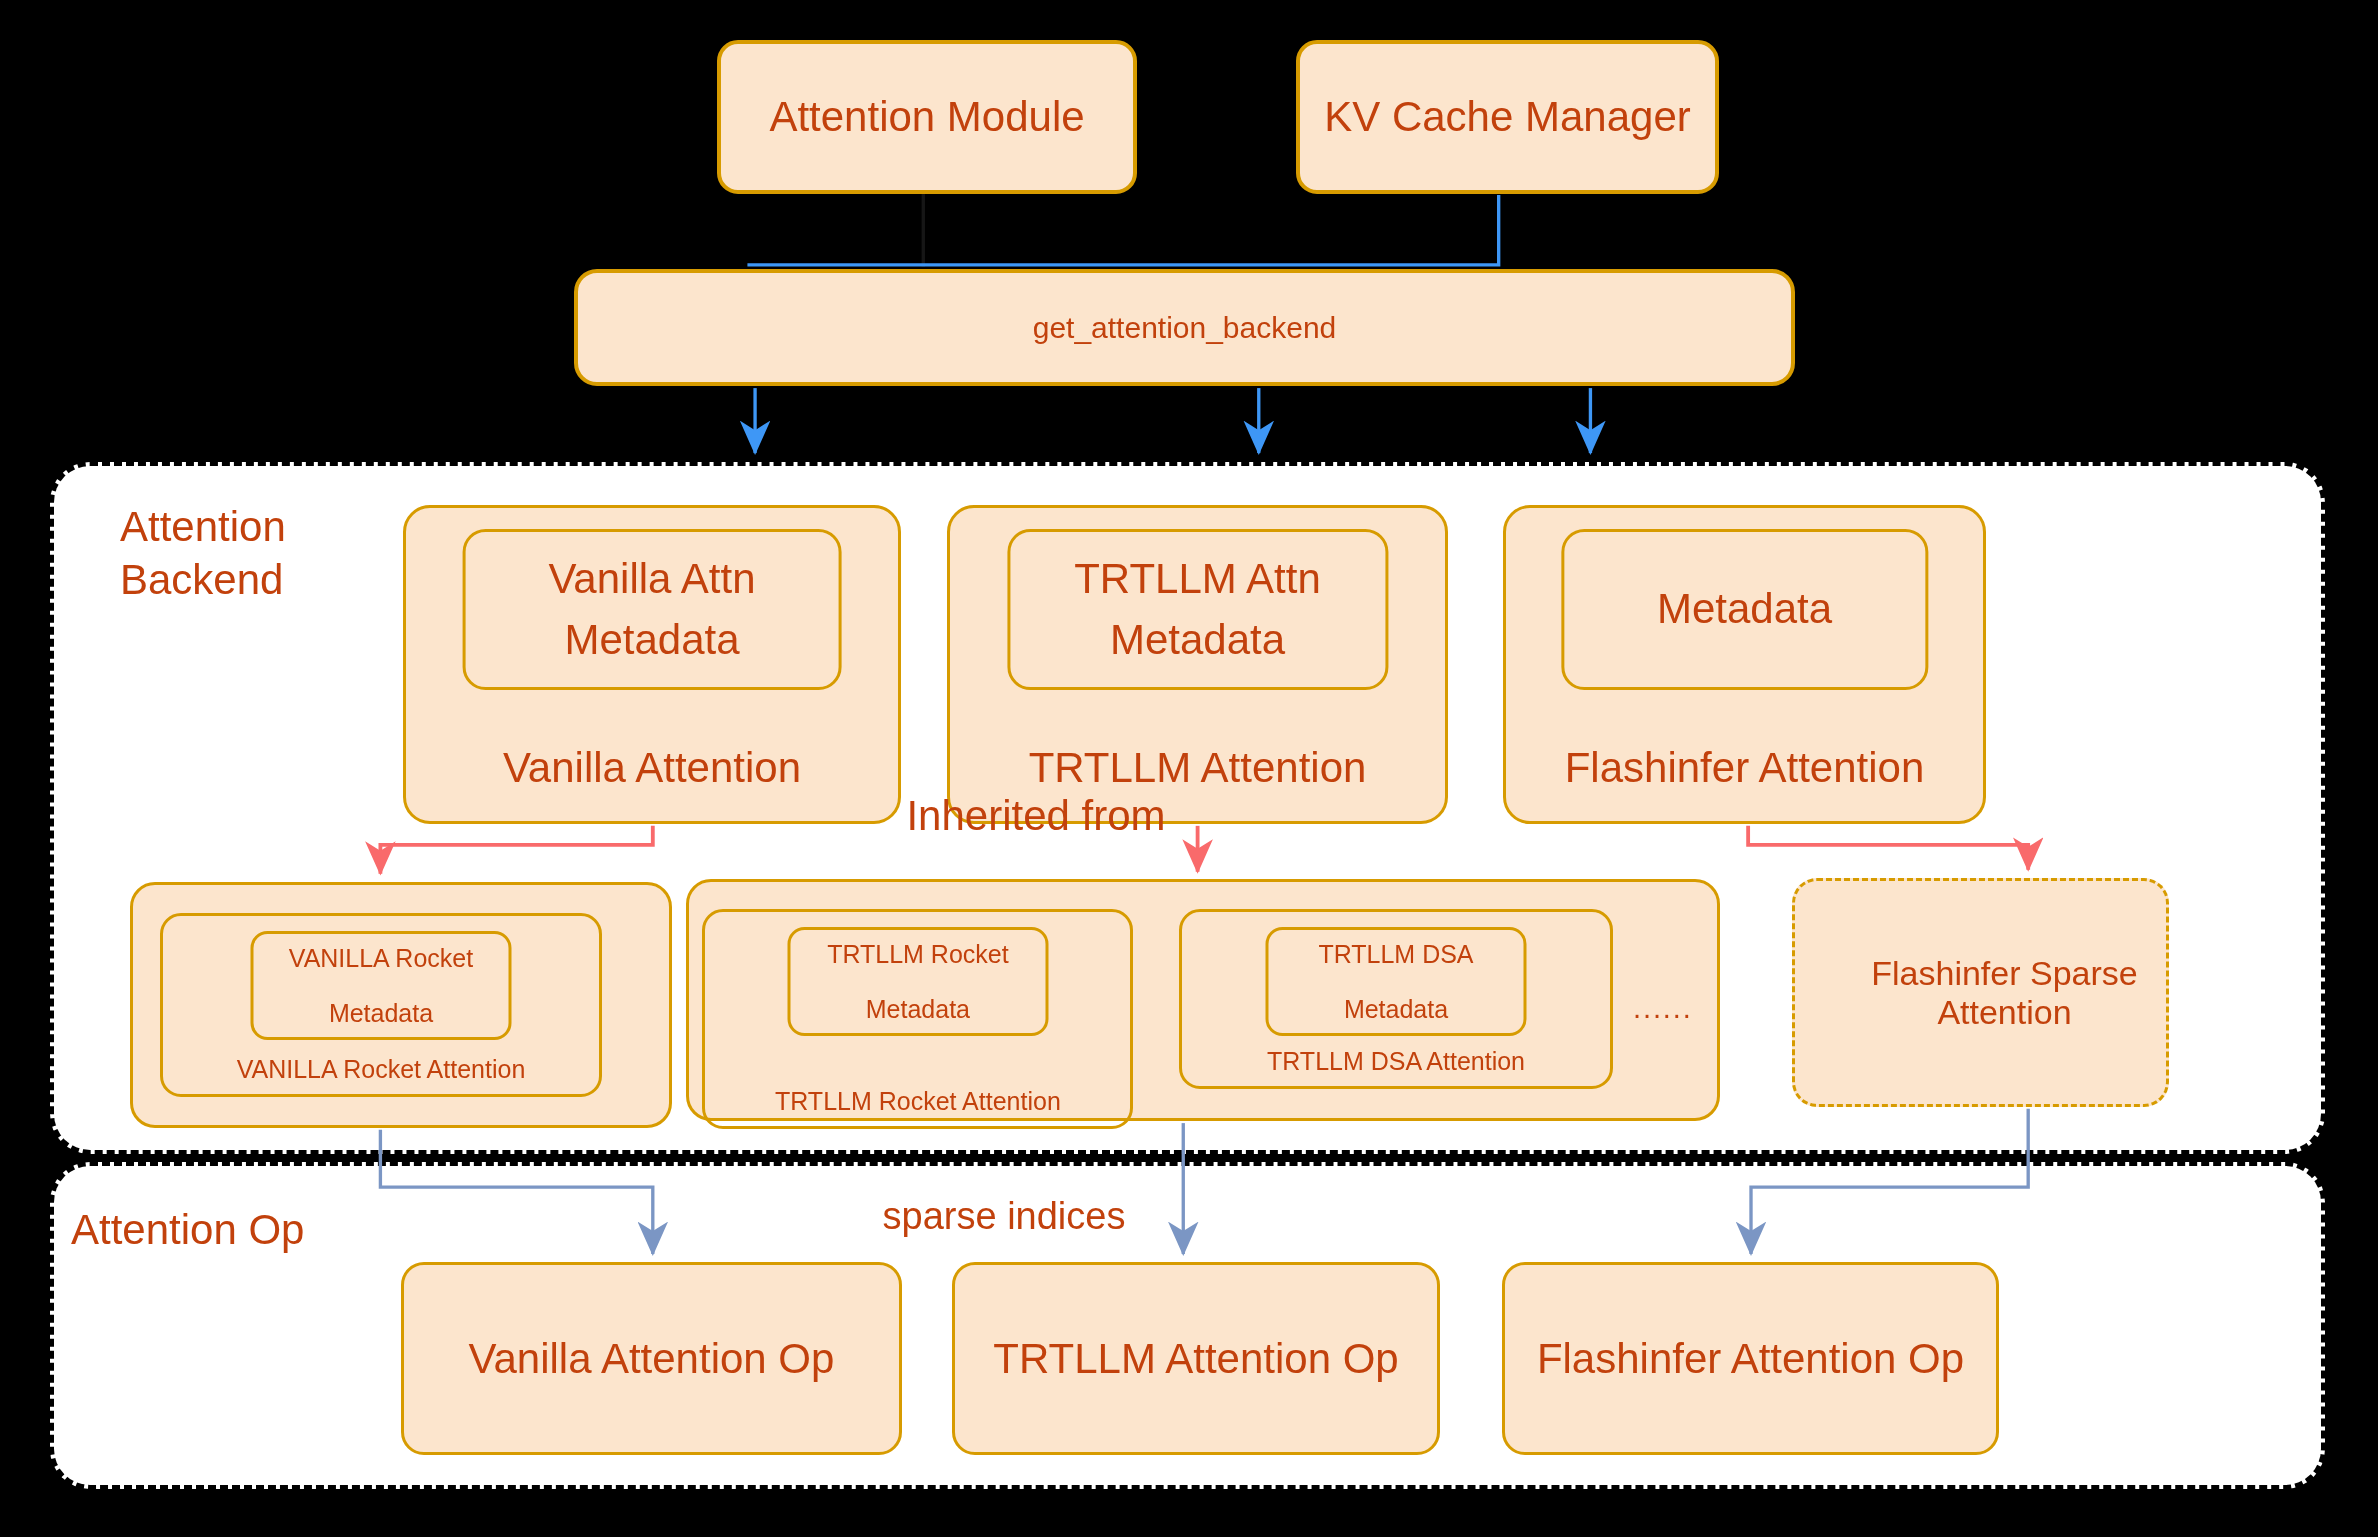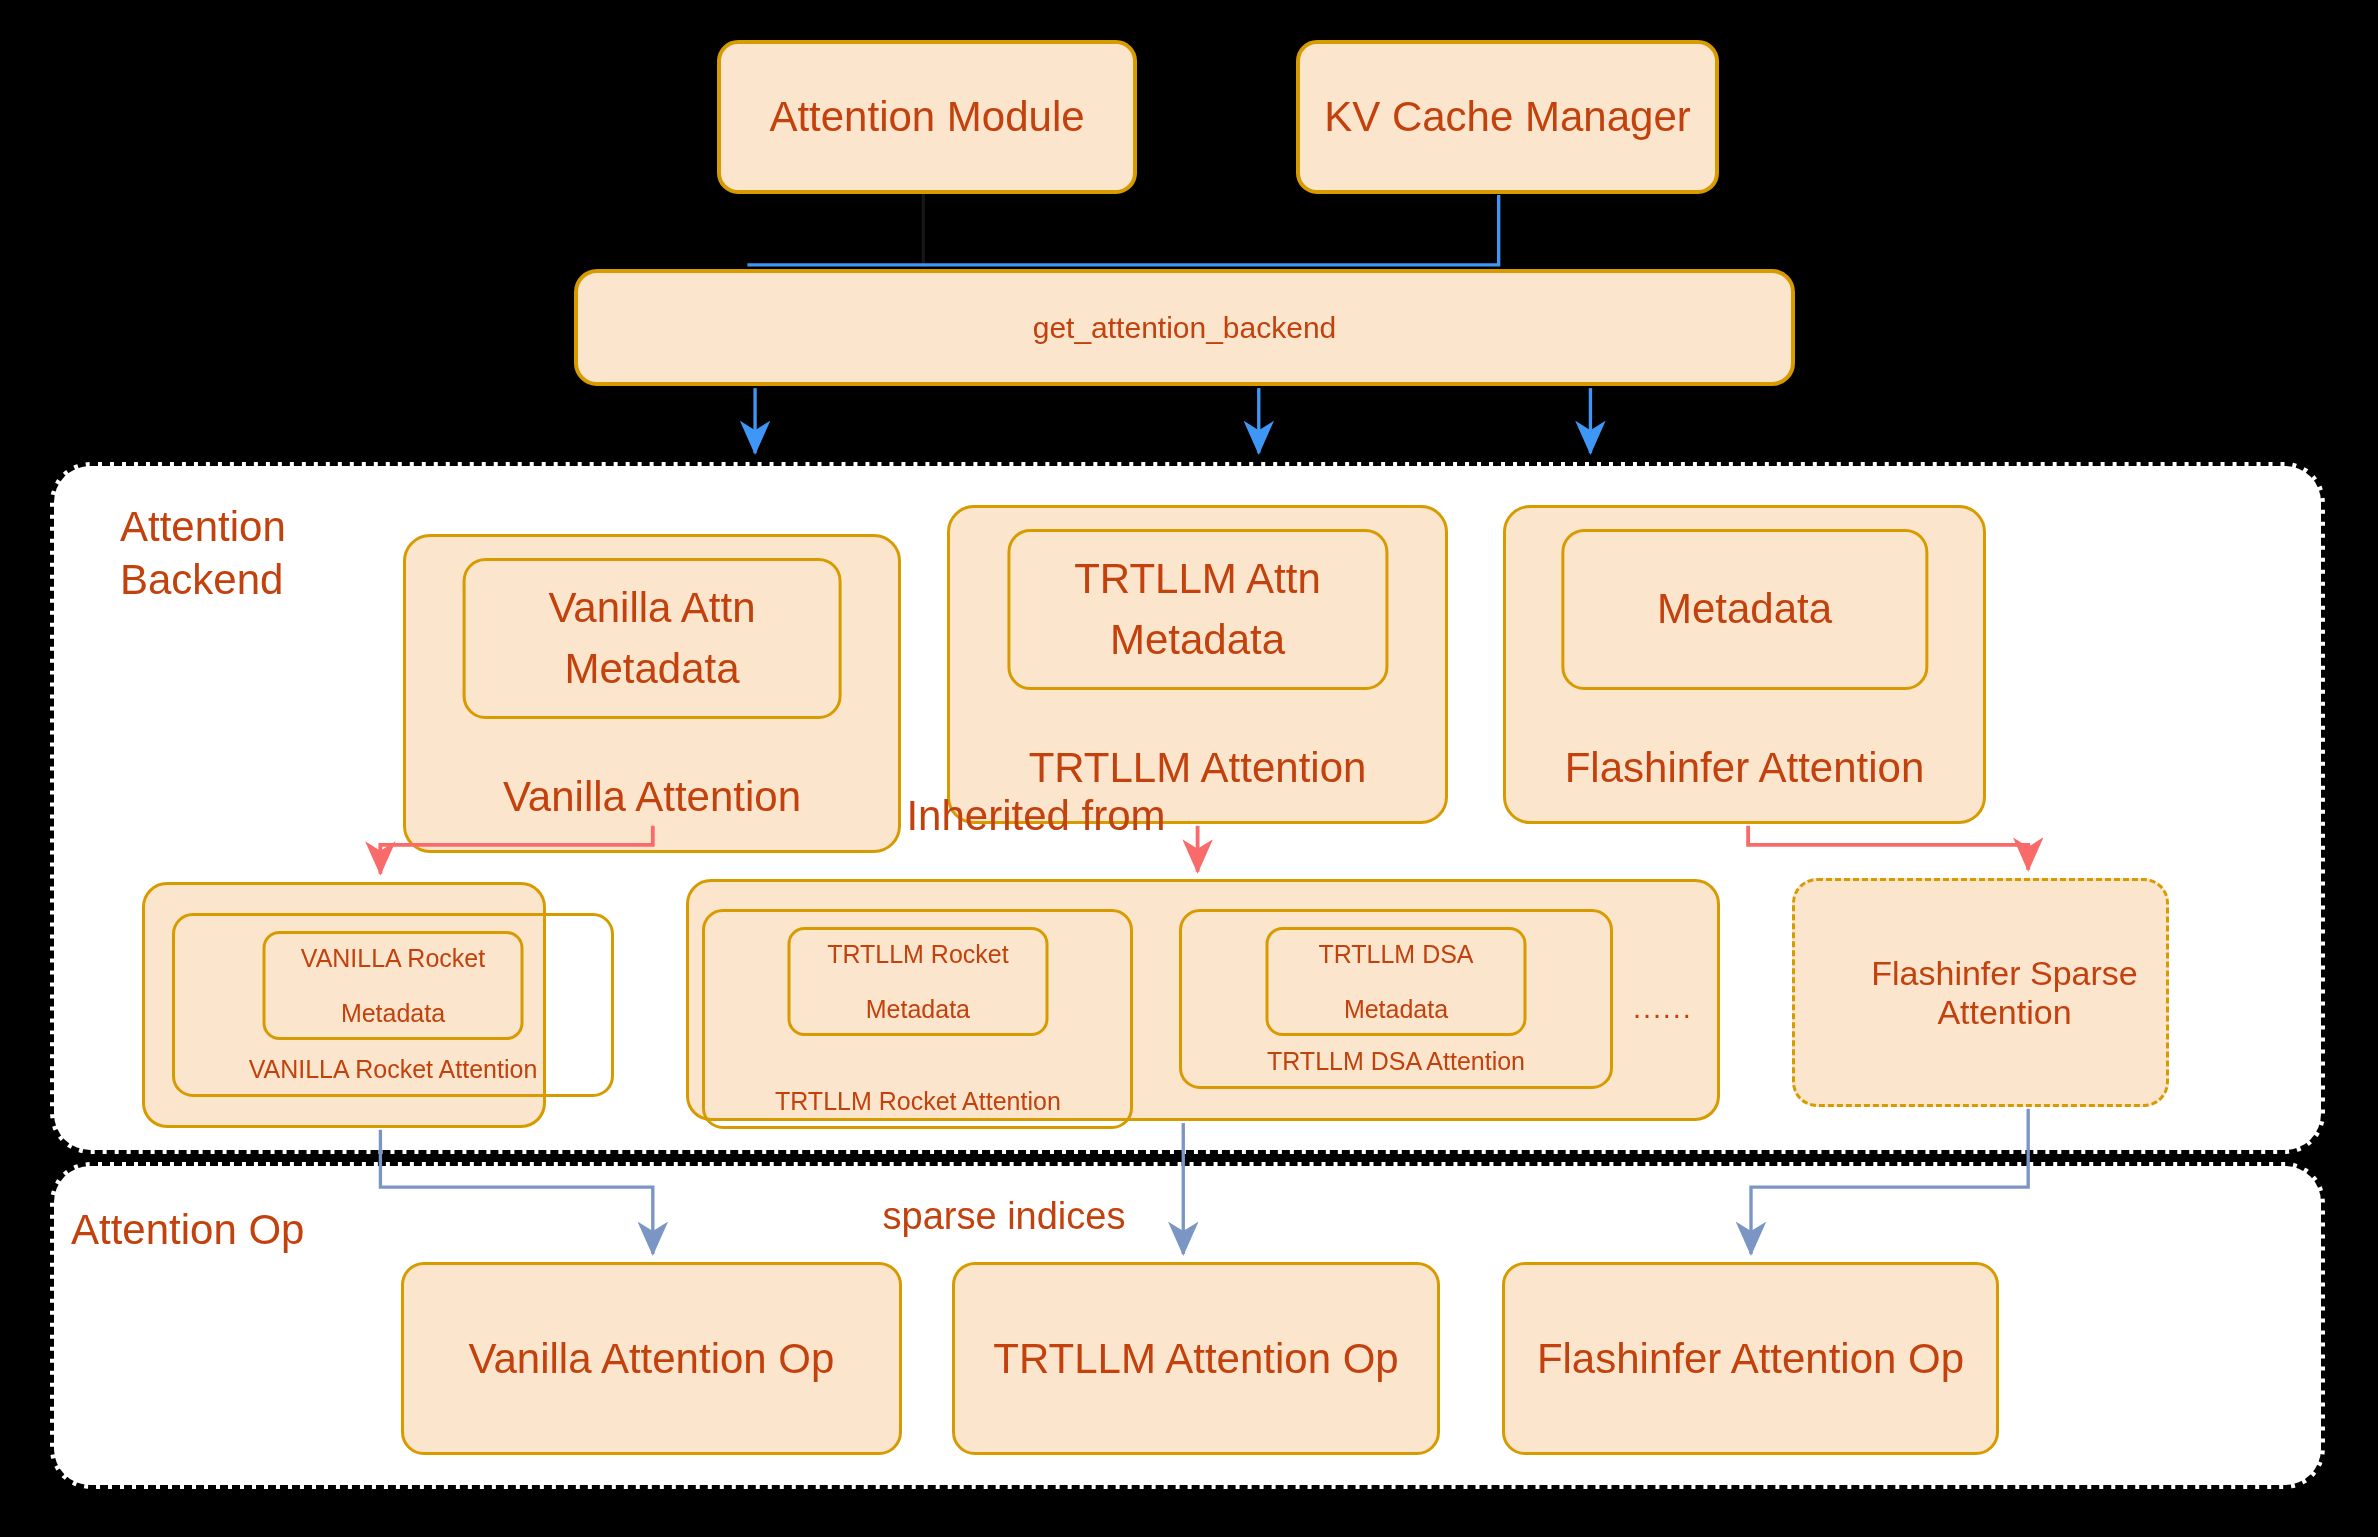--- a/index.html
+++ b/index.html
@@ -47,21 +47,21 @@
   </div>
   <div class="node getbox" style="left:574px;top:269px;width:1221px;height:117px;">
     <span>get_attention_backend</span>
   </div>
 
   <div class="lbl" style="left:120px;top:501px;">
     <div>Attention</div>
     <div>Backend</div>
   </div>
 
-  <div class="node b1" style="left:403px;top:505px;width:498px;height:319px;margin-top:29px;">
+  <div class="node b1" style="left:403px;top:505px;width:498px;height:319px;">
     <div class="meta">
       <div>Vanilla Attn</div>
       <div>Metadata</div>
     </div>
     <div class="bname">Vanilla Attention</div>
   </div>
 
   <div class="node b1" style="left:947px;top:505px;width:501px;height:319px;">
     <div class="meta">
       <div>TRTLLM Attn</div>
@@ -72,21 +72,21 @@
 
   <div class="node b1" style="left:1503px;top:505px;width:483px;height:319px;">
     <div class="meta">
       <div>Metadata</div>
     </div>
     <div class="bname">Flashinfer Attention</div>
   </div>
 
   <div class="lbl ctr" style="left:845px;top:790px;width:382px;"><span>Inherited from</span></div>
 
-  <div class="node r2outer" style="left:142px;top:882px;width:404px;height:246px;">
+  <div class="node r2outer" style="left:130px;top:882px;width:542px;height:246px;">
     <div class="r2mid" style="left:27px;top:28px;width:442px;height:184px;">
       <div class="r2meta">
         <div>VANILLA Rocket</div>
         <div>Metadata</div>
       </div>
       <div class="r2name">VANILLA Rocket Attention</div>
     </div>
   </div>
 
   <div class="node r2outer" style="left:686px;top:879px;width:1034px;height:242px;">

